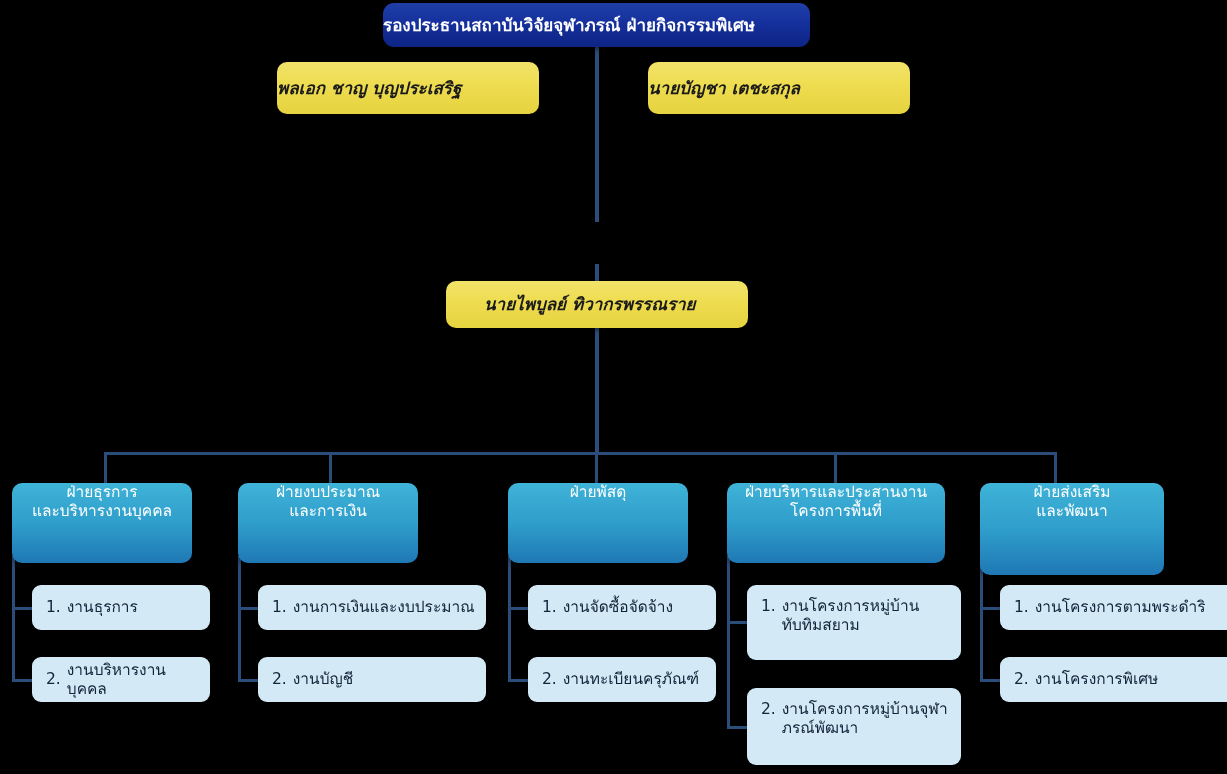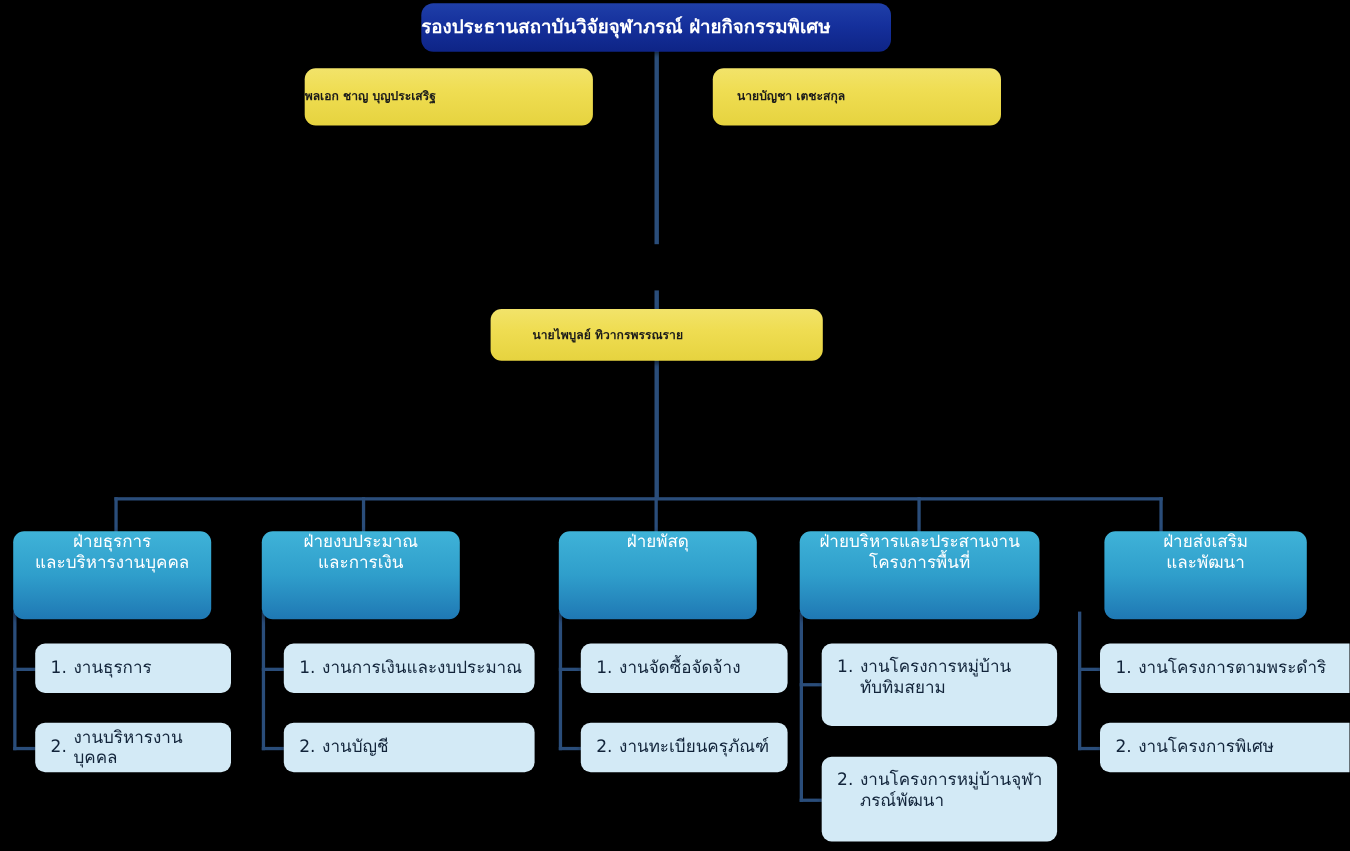--- a/index.html
+++ b/index.html
@@ -48,24 +48,25 @@
     font-size: 17px;
     font-weight: bold;
     border-radius: 11px;
     box-shadow: 0 2px 5px rgba(0,0,0,0.55);
   }
 
   
   .node-name {
     background: linear-gradient(180deg, #f2e36a 0%, #efdd52 40%, #e6d33f 100%);
     color: #1a1a1a;
-    font-size: 11px;
+    font-size: 17px;
     font-weight: bold;
     border-radius: 10px;
     box-shadow: 0 2px 4px rgba(0,0,0,0.5);
+    font-style: italic;
   }
 
   
   .node-director {
     background: linear-gradient(180deg, #e8584a 0%, #de3f2e 45%, #cf2a18 100%);
     color: #ffffff;
     font-size: 17px;
     font-weight: bold;
     border-radius: 10px;
     box-shadow: 0 2px 5px rgba(0,0,0,0.5);
@@ -140,21 +141,21 @@
   <div class="conn conn-h" style="left:980px; top:607px; width:22px;"></div>
   <div class="conn conn-h" style="left:980px; top:679px; width:22px;"></div>
 
   <div class="node node-root" style="left:383px; top:3px; width:427px; height:44px;">
     <span>รองประธานสถาบันวิจัยจุฬาภรณ์ ฝ่ายกิจกรรมพิเศษ</span>
   </div>
 
   <div class="node node-name" style="left:277px; top:62px; width:262px; height:52px;">
     <span>พลเอก ชาญ บุญประเสริฐ</span>
   </div>
-  <div class="node node-name" style="left:648px; top:62px; width:262px; height:52px;padding-left:22px;">
+  <div class="node node-name" style="left:648px; top:62px; width:262px; height:52px;">
     <span>นายบัญชา เตชะสกุล</span>
   </div>
 
   <div class="node node-name" style="left:446px; top:281px; width:302px; height:47px;padding-left:38px;">
     <span>นายไพบูลย์ ทิวากรพรรณราย</span>
   </div>
 
   <div class="node node-dept" style="left:12px; top:483px; width:180px; height:80px; flex-direction:column;">
     <span>ฝ่ายธุรการ</span>
     <span>และบริหารงานบุคคล</span>
@@ -164,21 +165,21 @@
     <span></span>
   </div>
   <div class="node node-dept" style="left:238px; top:483px; width:180px; height:80px; flex-direction:column;">
     <span>ฝ่ายงบประมาณ</span>
     <span>และการเงิน</span>
   </div>
   <div class="node node-dept" style="left:727px; top:483px; width:218px; height:80px; flex-direction:column;">
     <span>ฝ่ายบริหารและประสานงาน</span>
     <span>โครงการพื้นที่</span>
   </div>
-  <div class="node node-dept" style="left:980px; top:483px; width:184px; height:80px; flex-direction:column;margin-left:24px;">
+  <div class="node node-dept" style="left:980px; top:483px; width:184px; height:92px; flex-direction:column;">
     <span>ฝ่ายส่งเสริม</span>
     <span>และพัฒนา</span>
   </div>
 
   <div class="node node-task" style="left:32px; top:585px; width:178px; height:45px;">
     <span class="task-num">1.</span>
     <span class="task-text">งานธุรการ</span>
   </div>
   <div class="node node-task" style="left:32px; top:657px; width:178px; height:45px;">
     <span class="task-num">2.</span>

